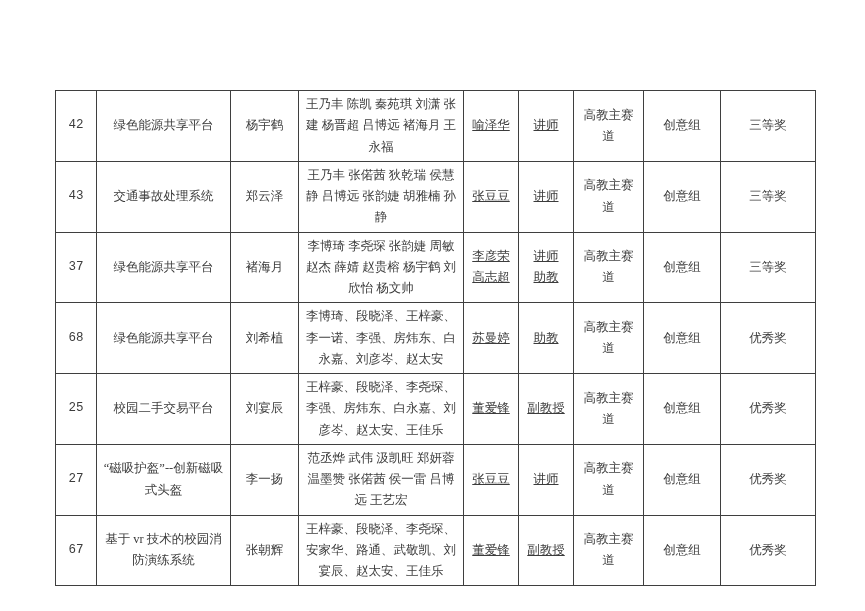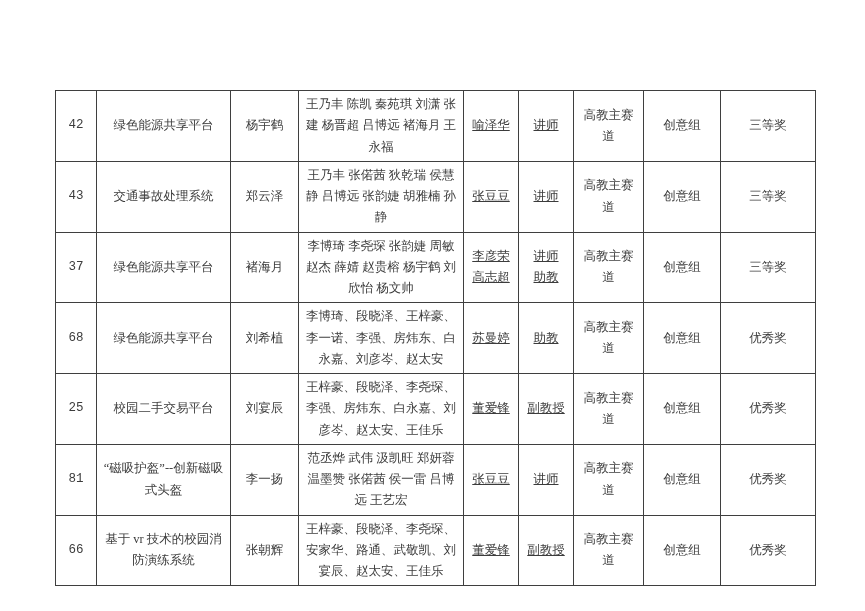--- a/index.html
+++ b/index.html
@@ -124,32 +124,32 @@
           <td class="cell-project">校园二手交易平台</td>
           <td class="cell-leader">刘宴辰</td>
           <td class="cell-members">王梓豪、段晓泽、李尧琛、李强、房炜东、白永嘉、刘彦岑、赵太安、王佳乐</td>
           <td class="cell-advisor">董爱锋</td>
           <td class="cell-title">副教授</td>
           <td class="cell-track">高教主赛道</td>
           <td class="cell-group">创意组</td>
           <td class="cell-award">优秀奖</td>
         </tr>
         <tr>
-          <td class="cell-no">81</td>
+          <td class="cell-no">27</td>
           <td class="cell-project">“磁吸护盔”--创新磁吸式头盔</td>
           <td class="cell-leader">李一扬</td>
           <td class="cell-members">范丞烨 武伟 汲凯旺 郑妍蓉 温墨赞 张偌茜 侯一雷 吕博远 王艺宏</td>
           <td class="cell-advisor">张豆豆</td>
           <td class="cell-title">讲师</td>
           <td class="cell-track">高教主赛道</td>
           <td class="cell-group">创意组</td>
           <td class="cell-award">优秀奖</td>
         </tr>
         <tr>
-          <td class="cell-no">66</td>
+          <td class="cell-no">67</td>
           <td class="cell-project">基于 vr 技术的校园消防演练系统</td>
           <td class="cell-leader">张朝辉</td>
           <td class="cell-members">王梓豪、段晓泽、李尧琛、安家华、路通、武敬凯、刘宴辰、赵太安、王佳乐</td>
           <td class="cell-advisor">董爱锋</td>
           <td class="cell-title">副教授</td>
           <td class="cell-track">高教主赛道</td>
           <td class="cell-group">创意组</td>
           <td class="cell-award">优秀奖</td>
         </tr>
       </tbody>

